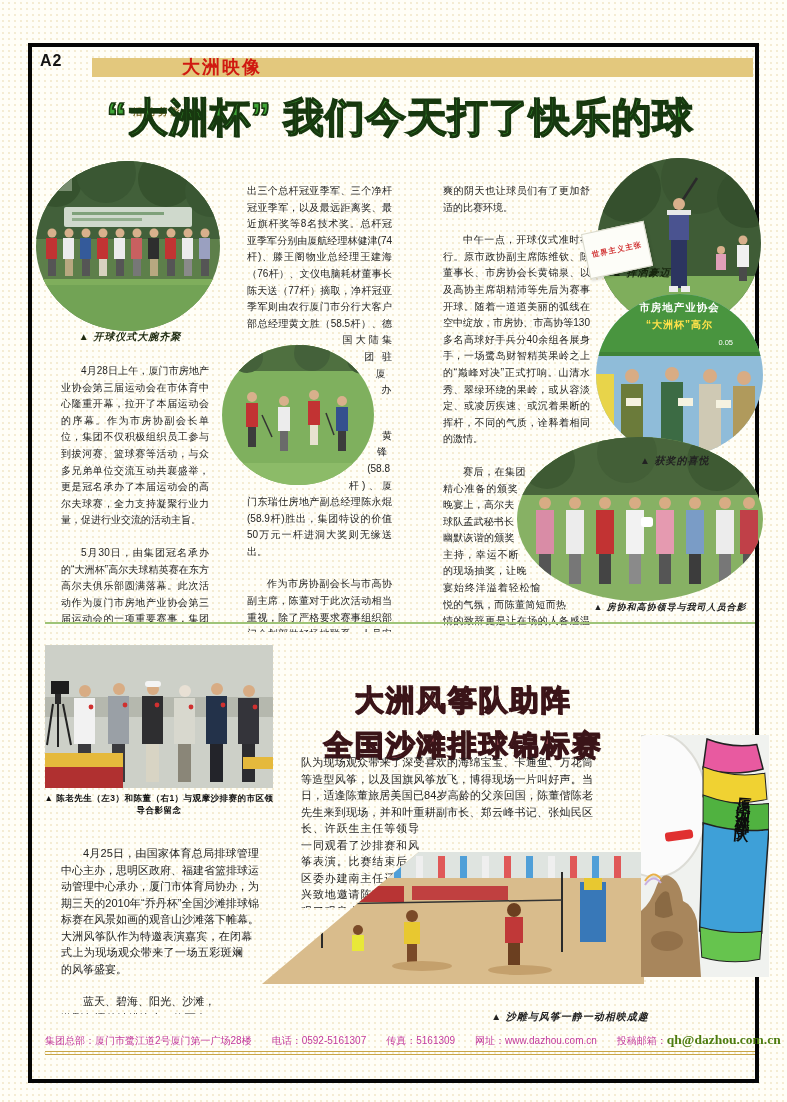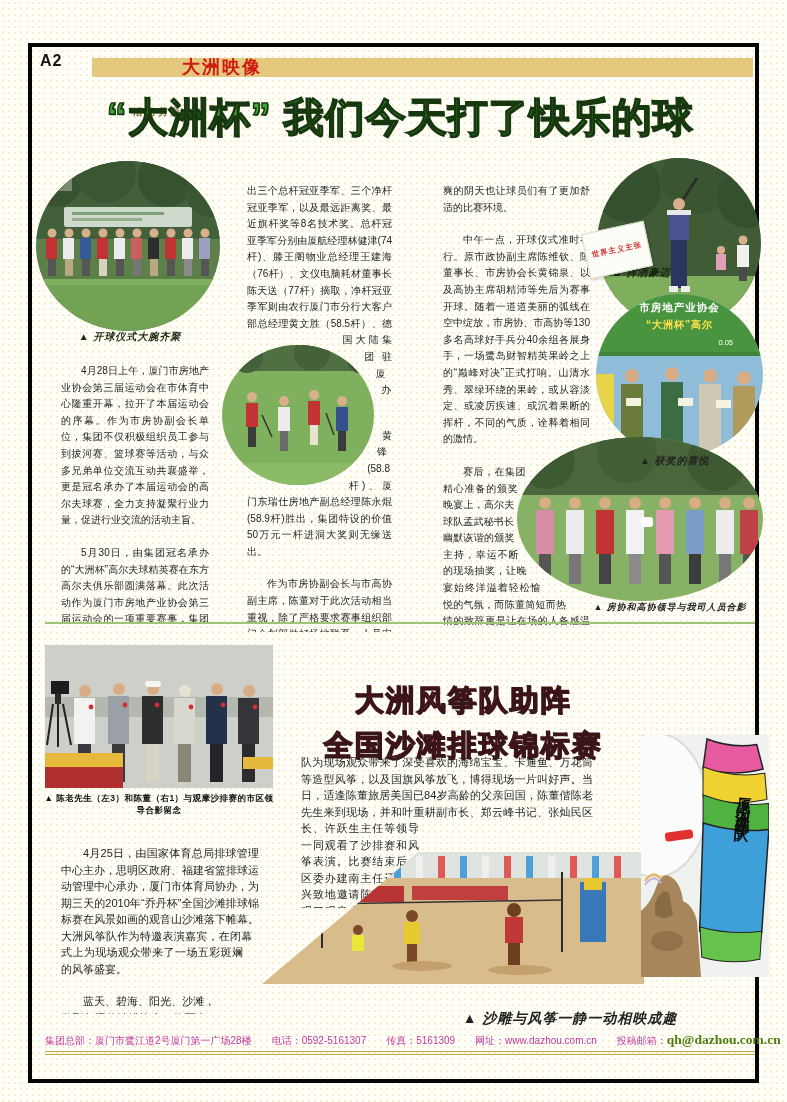--- a/index.html
+++ b/index.html
@@ -404,16 +404,16 @@
     <g>
       <path d="M0 242 L0 176 Q10 168 16 150 Q22 136 30 142 Q40 148 42 166 Q52 170 56 186 L60 242 Z" fill="#a8865c"></path>
       <path d="M14 168 Q22 152 28 158 L32 180 Q22 186 14 180 Z" fill="#8a6a44"></path>
       <ellipse cx="26" cy="206" rx="16" ry="10" fill="#93714a"></ellipse>
       <path d="M4 150 q8 -12 16 -2" stroke="#c8b0e0" stroke-width="2" fill="none"></path>
       <path d="M4 146 q8 -12 16 -2" stroke="#e8b048" stroke-width="2" fill="none"></path>
     </g>
   </svg>
   <div class="kite-vtext">厦门大洲风筝队</div>
 </div>
-<div class="abs art-caption" style="left:420px;top:1010px;width:300px;text-align:center;font-size:14px;color:#222;z-index:3;">▲ 沙雕与风筝一静一动相映成趣</div>
+<div class="abs art-caption" style="left:420px;top:1010px;width:300px;text-align:center;font-size:10px;color:#222;z-index:3;">▲ 沙雕与风筝一静一动相映成趣</div>
 
 <div class="abs footer-text"><span>集团总部：厦门市鹭江道2号厦门第一广场28楼　　电话：0592-5161307　　传真：5161309　　网址：www.dazhou.com.cn　　投稿邮箱：</span><span class="mail">qh@dazhou.com.cn</span></div>
 <div class="abs footer-rule"></div>
 
 </body></html>

